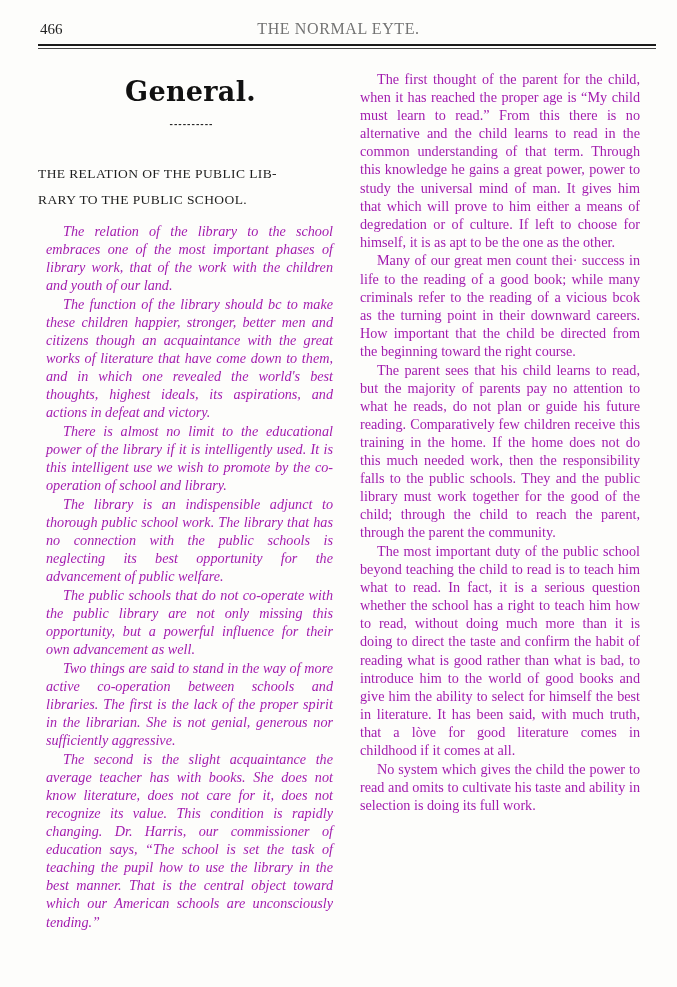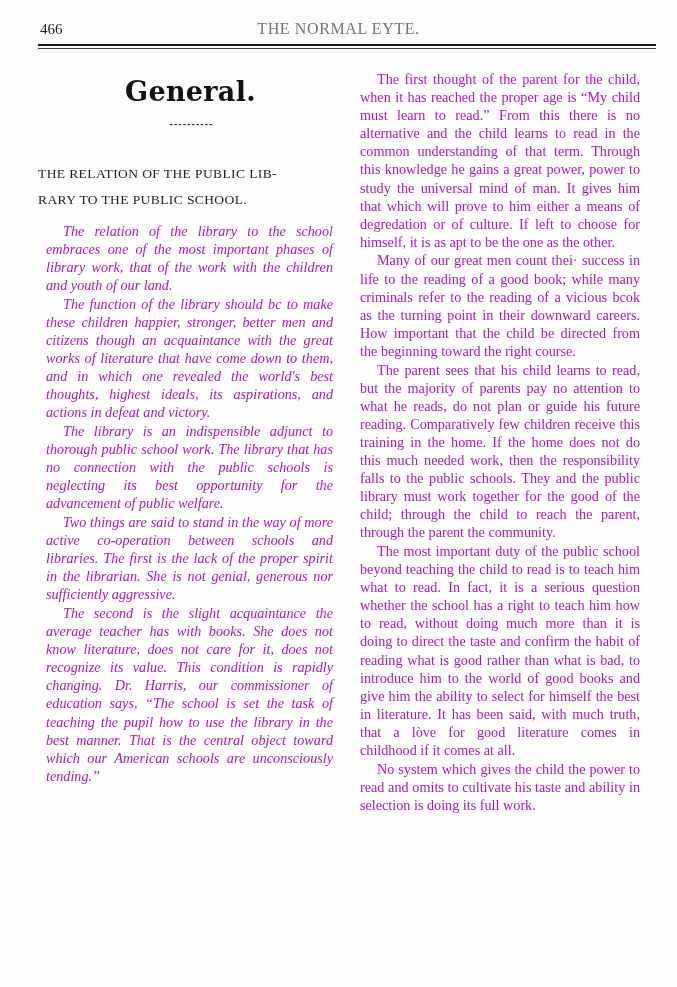--- a/index.html
+++ b/index.html
@@ -131,21 +131,23 @@
   <div class="ornament-dashes">----------</div>
 
   <div class="article-heading">
     <span>THE RELATION OF THE PUBLIC LIB-</span>
     <span>RARY TO THE PUBLIC SCHOOL.</span>
   </div>
 
   <div class="column col-left">
     <p class="para">The relation of the library to the school embraces one of the most important phases of library work, that of the work with the children and youth of our land.</p>
     <p class="para">The function of the library should bc to make these children happier, stronger, better men and citizens though an acquaintance with the great works of literature that have come down to them, and in which one revealed the world's best thoughts, highest ideals, its aspirations, and actions in defeat and victory.</p>
+    <p class="para">There is almost no limit to the educational power of the library if it is intelligently used. It is this intelligent use we wish to promote by the co-operation of school and library.</p>
     <p class="para">The library is an indispensible adjunct to thorough public school work. The library that has no connection with the public schools is neglecting its best opportunity for the advancement of public welfare.</p>
+    <p class="para">The public schools that do not co-operate with the public library are not only missing this opportunity, but a powerful influence for their own advancement as well.</p>
     <p class="para">Two things are said to stand in the way of more active co-operation between schools and libraries. The first is the lack of the proper spirit in the librarian. She is not genial, generous nor sufficiently aggressive.</p>
     <p class="para">The second is the slight acquaintance the average teacher has with books. She does not know literature, does not care for it, does not recognize its value. This condition is rapidly changing. Dr. Harris, our commissioner of education says, “The school is set the task of teaching the pupil how to use the library in the best manner. That is the central object toward which our American schools are unconsciously tending.”</p>
   </div>
 
   <div class="column col-right">
     <p class="para">The first thought of the parent for the child, when it has reached the proper age is “My child must learn to read.” From this there is no alternative and the child learns to read in the common understanding of that term. Through this knowledge he gains a great power, power to study the universal mind of man. It gives him that which will prove to him either a means of degredation or of culture. If left to choose for himself, it is as apt to be the one as the other.</p>
     <p class="para">Many of our great men count thei· success in life to the reading of a good book; while many criminals refer to the reading of a vicious bcok as the turning point in their downward careers. How important that the child be directed from the beginning toward the right course.</p>
     <p class="para">The parent sees that his child learns to read, but the majority of parents pay no attention to what he reads, do not plan or guide his future reading. Comparatively few children receive this training in the home. If the home does not do this much needed work, then the responsibility falls to the public schools. They and the public library must work together for the good of the child; through the child to reach the parent, through the parent the community.</p>
     <p class="para">The most important duty of the public school beyond teaching the child to read is to teach him what to read. In fact, it is a serious question whether the school has a right to teach him how to read, without doing much more than it is doing to direct the taste and confirm the habit of reading what is good rather than what is bad, to introduce him to the world of good books and give him the ability to select for himself the best in literature. It has been said, with much truth, that a lòve for good literature comes in childhood if it comes at all.</p>
     <p class="para">No system which gives the child the power to read and omits to cultivate his taste and ability in selection is doing its full work.</p>

